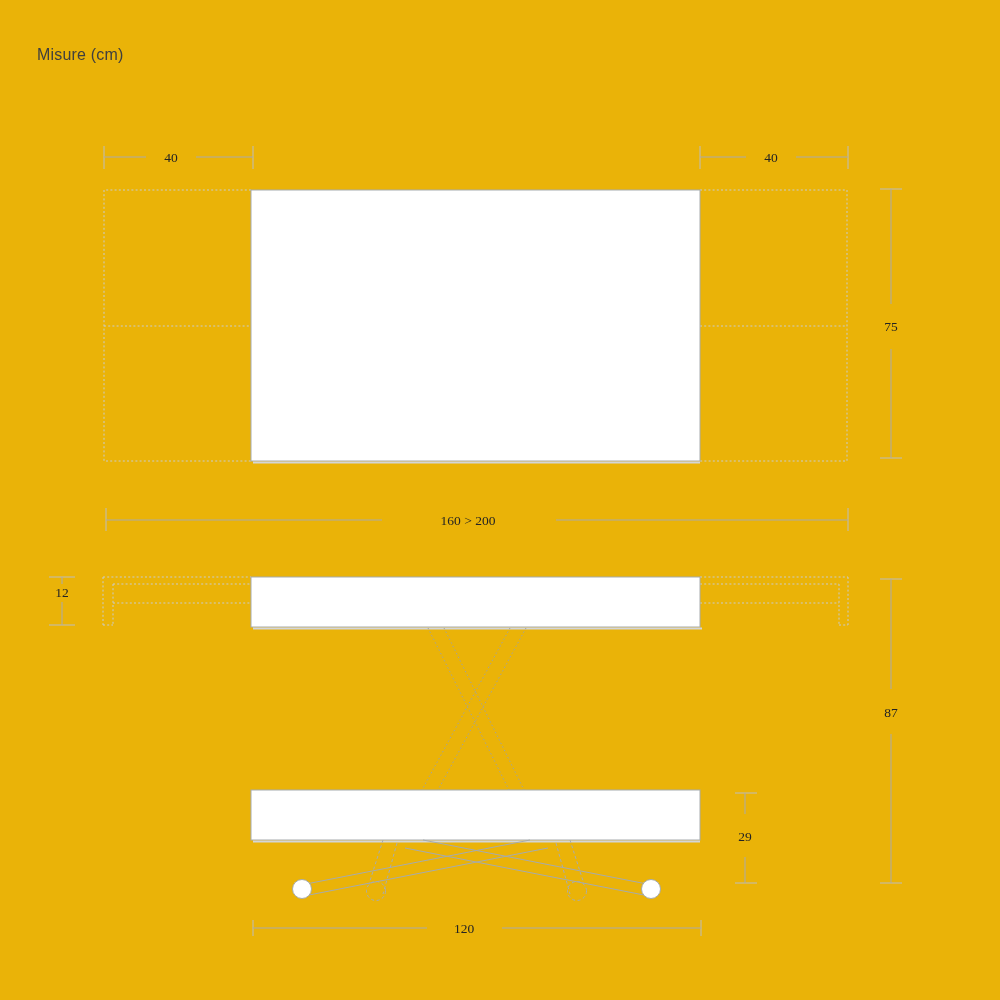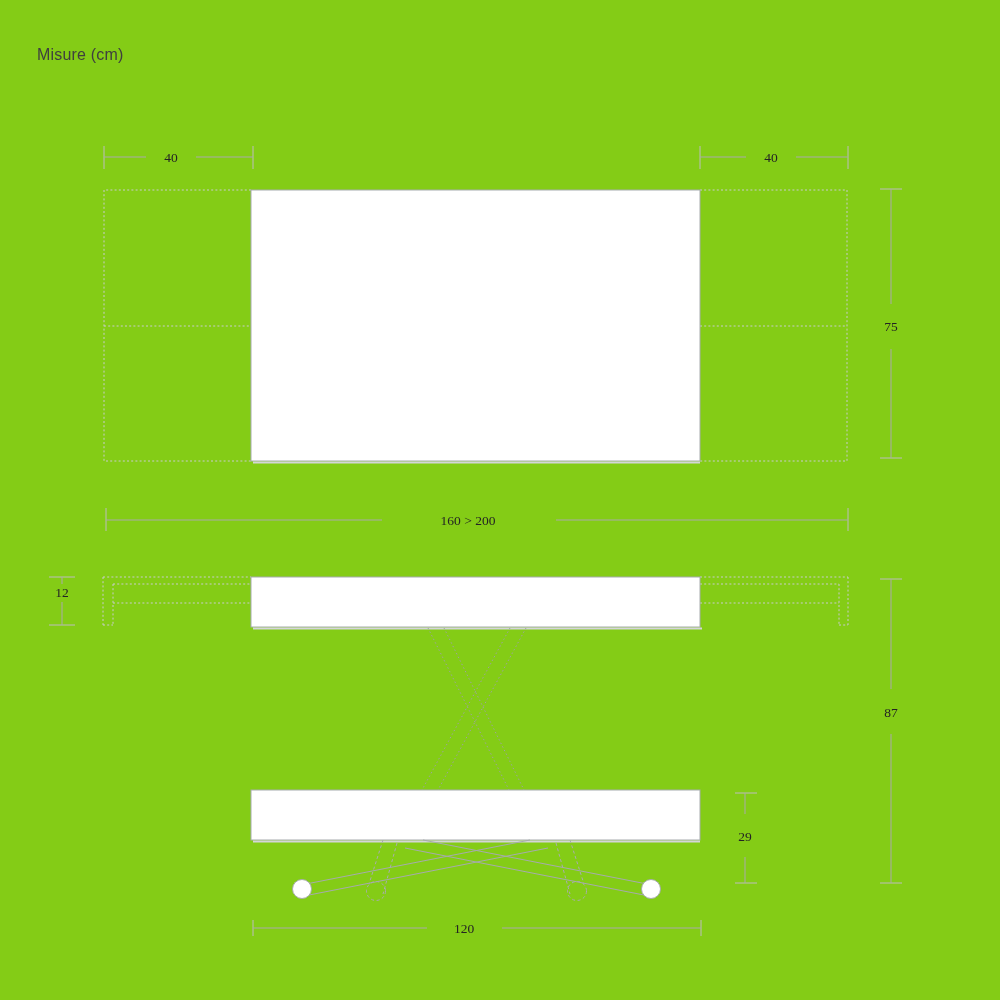--- a/index.html
+++ b/index.html
@@ -1,20 +1,20 @@
 <!DOCTYPE html>
 <html><head>
 <meta charset="utf-8">
 <style>
   html, body { margin: 0; padding: 0; background: #ffffff; }
   .canvas {
     position: relative;
     width: 1000px;
     height: 1000px;
-    background: #84cc16;
+    background: #eab308;
     overflow: hidden;
     font-family: "Liberation Sans", sans-serif;
   }
   .page-title {
     position: absolute;
     left: 37px;
     top: 45px;
     font-size: 17px;
     font-weight: 300;
     color: #3f3f3f;

